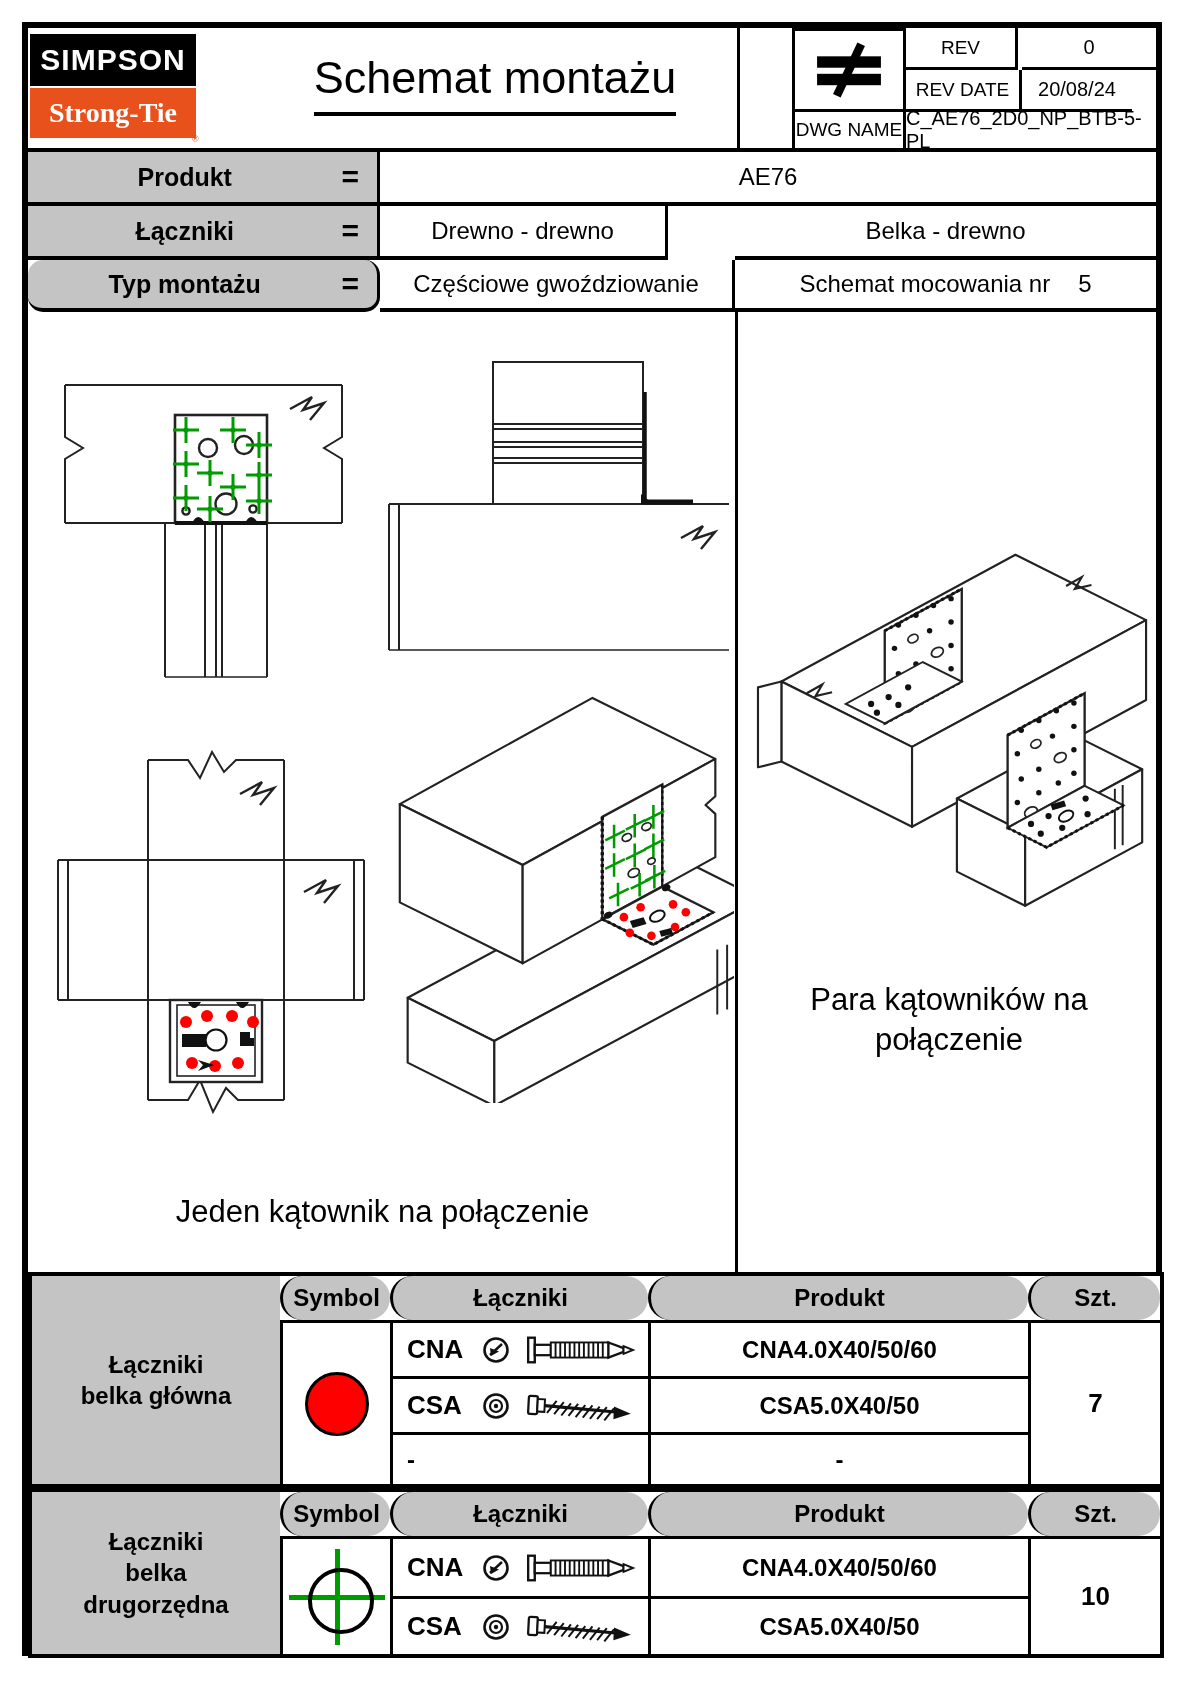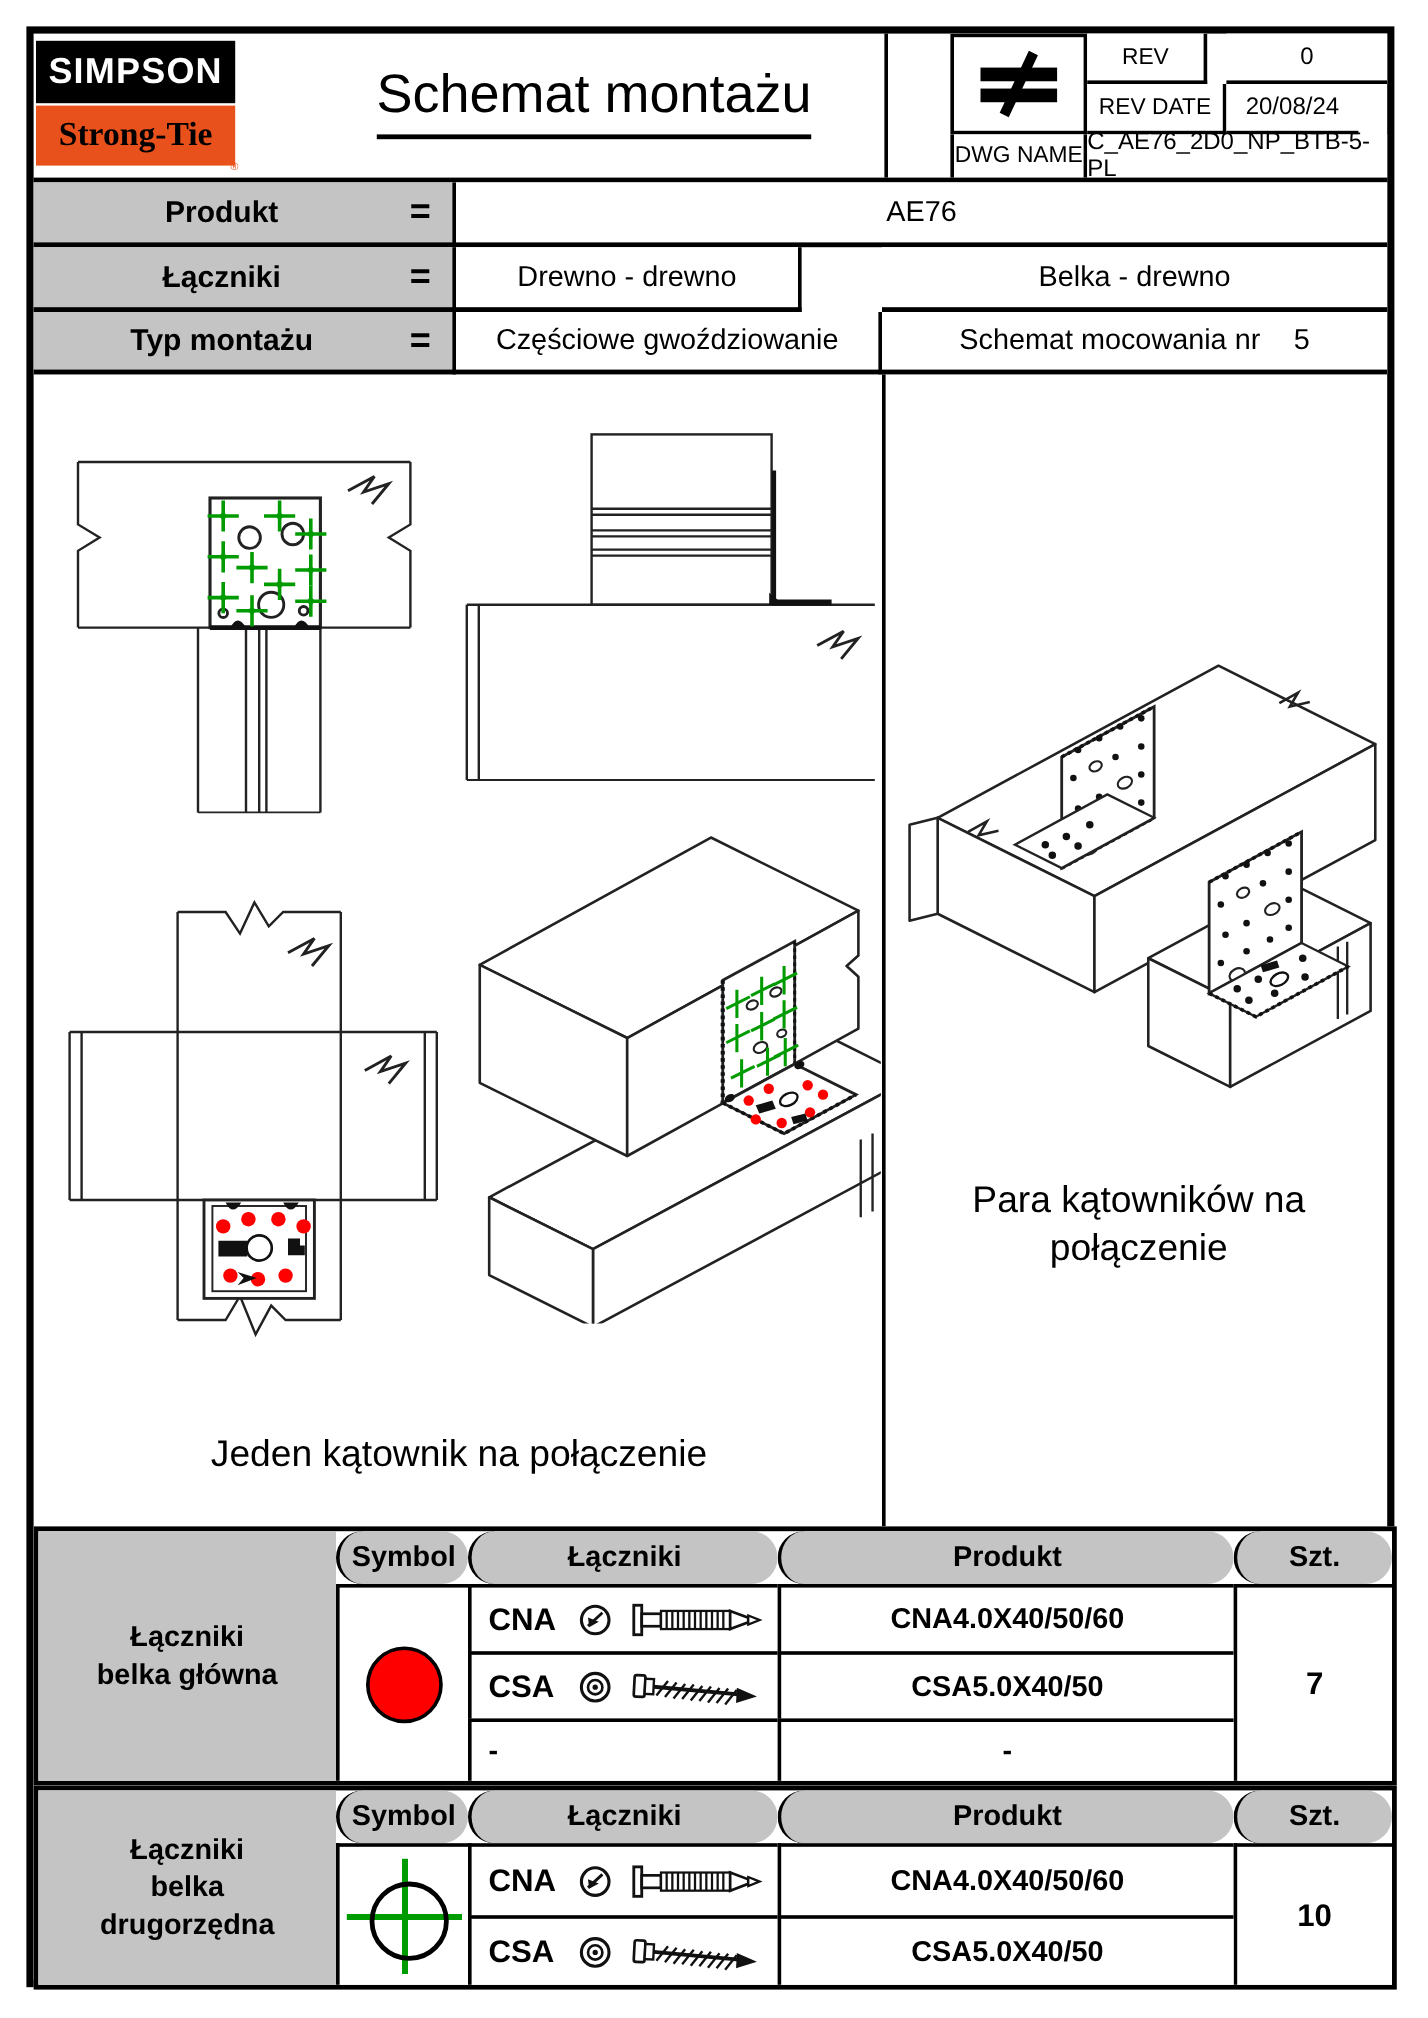--- a/index.html
+++ b/index.html
@@ -1,21 +1,21 @@
 <!DOCTYPE html>
 <html><head>
 <meta charset="utf-8">
 <style>
   html,body{margin:0;padding:0;background:#fff;}
   body{width:1190px;height:1682px;position:relative;font-family:"Liberation Sans",sans-serif;color:#000;overflow:hidden;}
   .abs{position:absolute;box-sizing:border-box;}
   .page-border{left:22px;top:22px;width:1140px;height:1634px;border:6px solid #000;background:#fff;}
   
   .logo-top{left:30px;top:34px;width:166px;height:52px;background:#000;color:#fff;display:flex;align-items:center;justify-content:center;font-weight:bold;font-size:30px;letter-spacing:1px;}
-  .logo-bot{left:30px;top:88px;width:166px;height:50px;background:#e8511c;color:#000000;display:flex;align-items:center;justify-content:center;font-weight:bold;font-size:28px;font-family:"Liberation Serif",serif;}
+  .logo-bot{left:30px;top:88px;width:166px;height:50px;background:#e8511c;color:#ffffff;display:flex;align-items:center;justify-content:center;font-weight:bold;font-size:28px;font-family:"Liberation Serif",serif;}
   .logo-reg{left:192px;top:134px;font-size:9px;color:#e8511c;}
   .doc-title{left:240px;top:52px;width:480px;text-align:center;font-size:45px;}
   .doc-title span{display:inline-block;border-bottom:4px solid #000;padding-bottom:8px;margin-left:30px;}
   .vline{background:#000;}
   .cell{display:flex;align-items:center;justify-content:center;background:#fff;}
   .rev-label{font-size:19px;}
   .rev-value{font-size:20px;}
   
   .info-label{background:#c4c4c4;border-right:3px solid #000;border-bottom:4px solid #000;display:flex;align-items:center;}
   .info-label .lbl{flex:1;text-align:center;font-weight:bold;font-size:25px;}
@@ -71,21 +71,21 @@
 
 <div class="abs vline" style="left:737px;top:28px;width:3px;height:120px;"></div>
 
 <div class="abs cell" style="left:792px;top:28px;width:114px;height:84px;border:3px solid #000;">
   <svg width="76" height="58" viewBox="0 0 100 72">
     <rect x="8" y="18" width="84" height="15" fill="#000"></rect>
     <rect x="8" y="41" width="84" height="15" fill="#000"></rect>
     <path d="M34,70 L66,2" stroke="#000" stroke-width="11"></path>
   </svg>
 </div>
-<div class="abs cell rev-label" style="left:906px;top:28px;width:100px;height:42px;border-right:3px solid #000;border-bottom:3px solid #000;">REV</div>
+<div class="abs cell rev-label" style="left:906px;top:28px;width:112px;height:42px;border-right:3px solid #000;border-bottom:3px solid #000;">REV</div>
 <div class="abs cell rev-value" style="left:1022px;top:28px;width:134px;height:42px;border-bottom:3px solid #000;">0</div>
 <div class="abs cell rev-label" style="left:906px;top:70px;width:116px;height:42px;border-right:3px solid #000;border-bottom:3px solid #000;">REV DATE</div>
 <div class="abs cell rev-value" style="left:1022px;top:70px;width:110px;height:42px;border-bottom:3px solid #000;">20/08/24</div>
 <div class="abs cell rev-label" style="left:792px;top:112px;width:114px;height:36px;border-left:3px solid #000;border-right:3px solid #000;">DWG NAME</div>
 <div class="abs cell rev-value" style="left:906px;top:112px;width:250px;height:36px;">C_AE76_2D0_NP_BTB-5-PL</div>
 
 <div class="abs" style="left:28px;top:148px;width:1128px;height:4px;background:#000;"></div>
 
 <div class="abs info-label" style="left:28px;top:152px;width:352px;height:54px;">
   <span class="lbl">Produkt</span>
@@ -93,21 +93,21 @@
 </div>
 <div class="abs info-value" style="left:380px;top:152px;width:776px;height:54px;">AE76</div>
 
 <div class="abs info-label" style="left:28px;top:206px;width:352px;height:54px;">
   <span class="lbl">Łączniki</span>
     <span class="eq">=</span>
 </div>
 <div class="abs info-value rsep" style="left:380px;top:206px;width:288px;height:54px;">Drewno - drewno</div>
 <div class="abs info-value" style="left:735px;top:206px;width:421px;height:54px;">Belka - drewno</div>
 
-<div class="abs info-label" style="left:28px;top:260px;width:352px;height:52px;">
+<div class="abs info-label" style="left:28px;top:260px;width:352px;height:52px;border-radius:15px;">
   <span class="lbl">Typ montażu</span>
     <span class="eq">=</span>
 </div>
 <div class="abs info-value rsep" style="left:380px;top:260px;width:355px;height:52px;">Częściowe gwoździowanie</div>
 <div class="abs info-value" style="left:735px;top:260px;width:421px;height:52px;">
   <span>Schemat mocowania nr</span>
     <span class="schema-nr">5</span>
 </div>
 
 <div class="abs vline" style="left:735px;top:312px;width:3px;height:960px;"></div>

